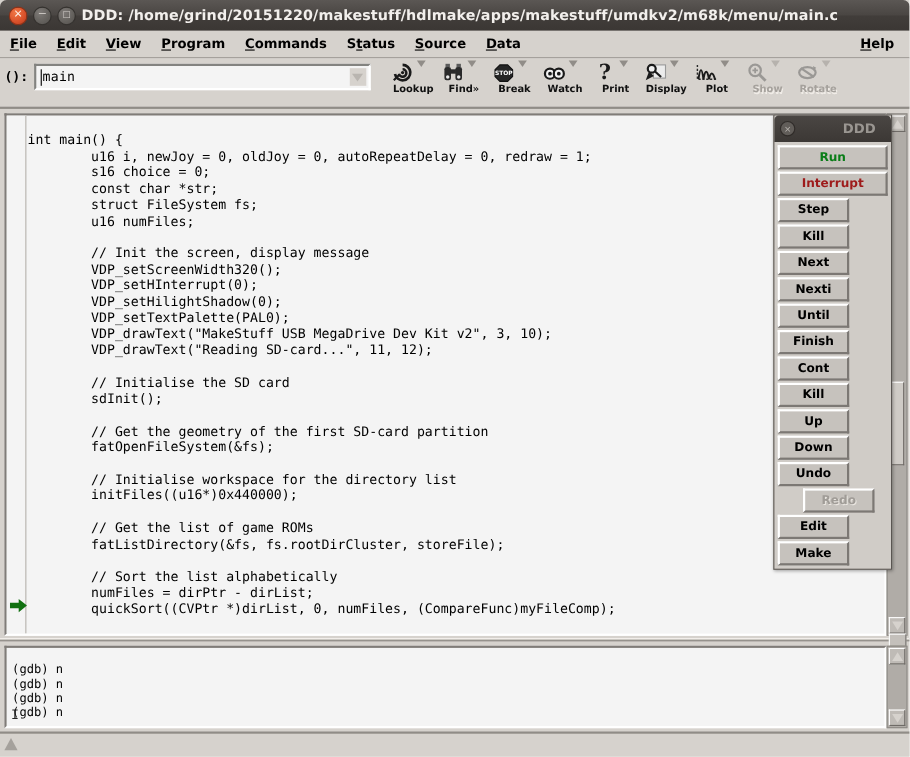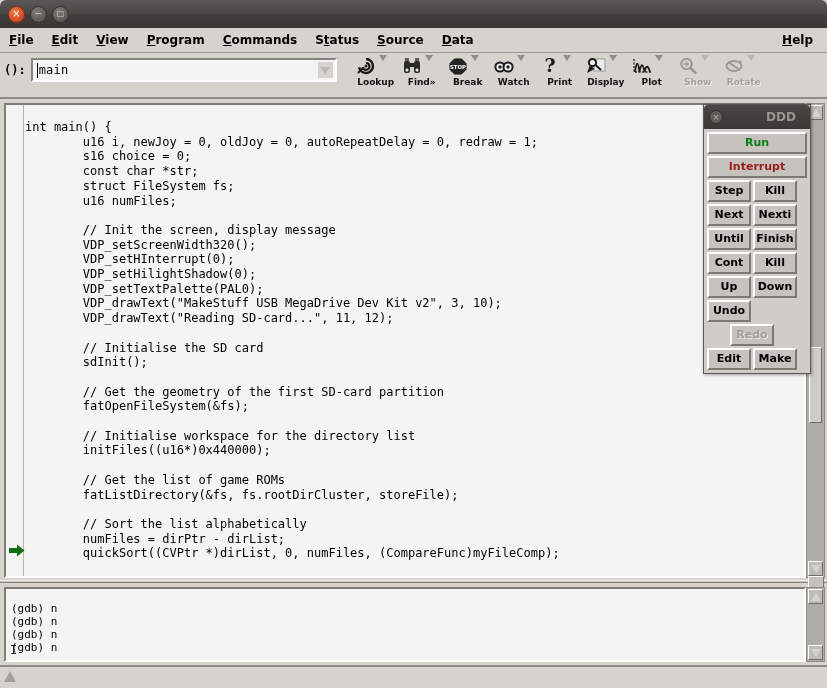--- a/index.html
+++ b/index.html
@@ -407,21 +407,21 @@
     font-size: 11px;
     font-weight: bold;
     color: #000;
     text-align: center;
     padding: 2px 0 3px 0;
     margin: 1px;
     cursor: default;
     white-space: nowrap;
   }
   .cbtn.full { width: 112px; }
-  .cbtn.half { width: 44px; }
+  .cbtn.half { width: 65px; }
   .cbtn.run { color: #0a7d18; }
   .cbtn.interrupt { color: #9e1b1b; }
   .cbtn.disabled { color: #a09c97; text-shadow: 1px 1px 0 #eae6e1; margin-left: 24px; }
 </style>
 </head>
 <body>
 
 <div id="app">
 
   <div class="titlebar">
@@ -429,20 +429,21 @@
       <div class="wbtn close">
         <span class="g">×</span>
       </div>
       <div class="wbtn min">
         <span class="g">−</span>
       </div>
       <div class="wbtn max">
         <span class="g">□</span>
       </div>
     </div>
+    <div class="wtitle">DDD: /home/grind/20151220/makestuff/hdlmake/apps/makestuff/umdkv2/m68k/menu/main.c</div>
   </div>
 
   <div class="menubar">
     <div class="menu-item"><u>F</u>ile</div>
     <div class="menu-item"><u>E</u>dit</div>
     <div class="menu-item"><u>V</u>iew</div>
     <div class="menu-item"><u>P</u>rogram</div>
     <div class="menu-item"><u>C</u>ommands</div>
     <div class="menu-item">S<u>t</u>atus</div>
     <div class="menu-item"><u>S</u>ource</div>

